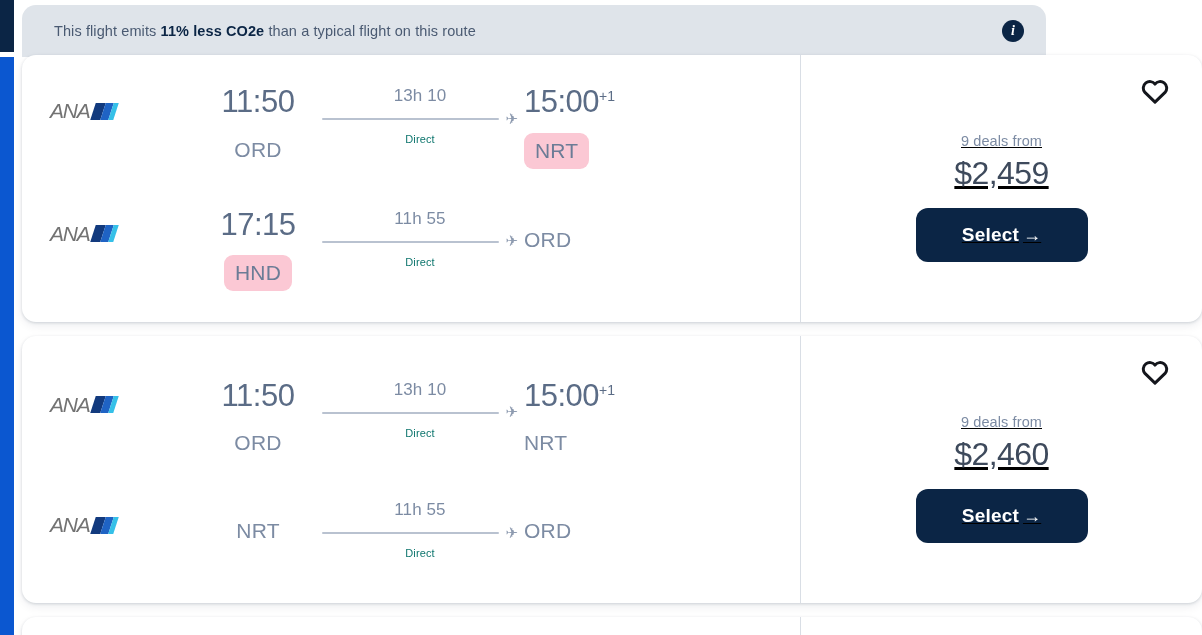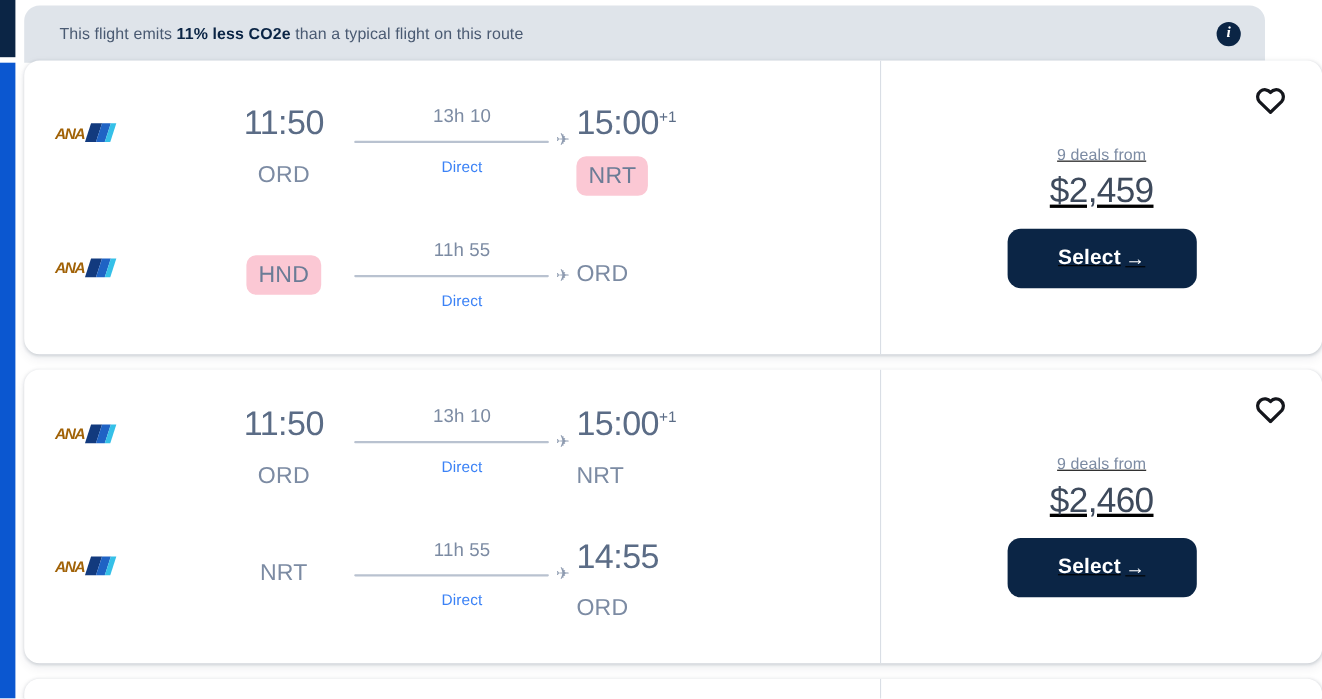--- a/index.html
+++ b/index.html
@@ -37,21 +37,21 @@
   .results {
     position: absolute;
     left: 22px; top: 0;
     width: 1180px; height: 635px;
   }
 
   
   .eco-banner {
     position: absolute;
     left: 0; top: 5px;
-    width: 1128px; height: 52px;
+    width: 1024px; height: 52px;
     background: #dfe4ea;
     border-radius: 14px 14px 0 0;
     display: flex;
     align-items: center;
     padding: 0 22px 0 32px;
   }
   .eco-text {
     font-size: 14.5px;
     color: #4a5a72;
     letter-spacing: .1px;
@@ -127,24 +127,24 @@
     align-items: center;
   }
   .ana-mark {
     display: inline-flex;
     align-items: center;
     height: 22px;
   }
   .ana-word {
     font-family: "Liberation Sans", sans-serif;
     font-style: italic;
-    font-weight: 700;
-    font-size: 14px;
+    font-weight: 400;
+    font-size: 21px;
     letter-spacing: -1.2px;
-    color: #a16207;
+    color: #737373;
   }
   .ana-block {
     display: inline-flex;
     margin-left: 3px;
     transform: skewX(-18deg);
     height: 17px;
   }
   .ana-block i { display: block; height: 100%; }
   .ana-block .s1 { width: 10px; background: #123a7e; }
   .ana-block .s2 { width: 8px;  background: #1f63c4; }
@@ -212,22 +212,22 @@
     border-radius: 2px;
   }
   .plane-icon {
     margin-left: 6px;
     font-size: 15px;
     color: #8e9bb0;
     line-height: 1;
     transform: translateY(-1px);
   }
   .stops {
-    font-size: 14px;
-    color: #3b82f6;
+    font-size: 11px;
+    color: #0f766e;
     margin-top: 7px;
     letter-spacing: .1px;
   }
 
   
   .fav-icon {
     position: absolute;
     top: 22px; right: 32px;
     width: 30px; height: 30px;
     cursor: pointer;
@@ -325,20 +325,21 @@
               <span class="ana-word">ANA</span>
               <span class="ana-block">
                   <i class="s1"></i>
                   <i class="s2"></i>
                   <i class="s3"></i>
                 </span>
             </span>
           </div>
 
           <div class="time-col dep">
+            <div class="time"><span>17:15</span><sup></sup></div>
             <span class="airport hl">HND</span>
           </div>
 
           <div class="dur-col">
             <div class="dur-label">11h 55</div>
             <div class="dur-line-wrap">
               <div class="dur-line"></div>
               <span class="plane-icon">✈</span>
             </div>
             <div class="stops">Direct</div>
@@ -420,21 +421,20 @@
           <div class="dur-col">
             <div class="dur-label">11h 55</div>
             <div class="dur-line-wrap">
               <div class="dur-line"></div>
               <span class="plane-icon">✈</span>
             </div>
             <div class="stops">Direct</div>
           </div>
 
           <div class="time-col arr">
-            <div class="time"><span>14:55</span><sup></sup></div>
             <span class="airport">ORD</span>
           </div>
         </div>
 
       </div>
 
       <div class="card-right">
         <div class="fav-icon">
           <svg width="30" height="27" viewBox="0 0 24 22" fill="none" xmlns="http://www.w3.org/2000/svg">
             <path d="M12 20.5 3.6 12.3A5.3 5.3 0 0 1 12 5.8a5.3 5.3 0 0 1 8.4 6.5L12 20.5Z" stroke="#14161c" stroke-width="2.4" stroke-linejoin="round"></path>

